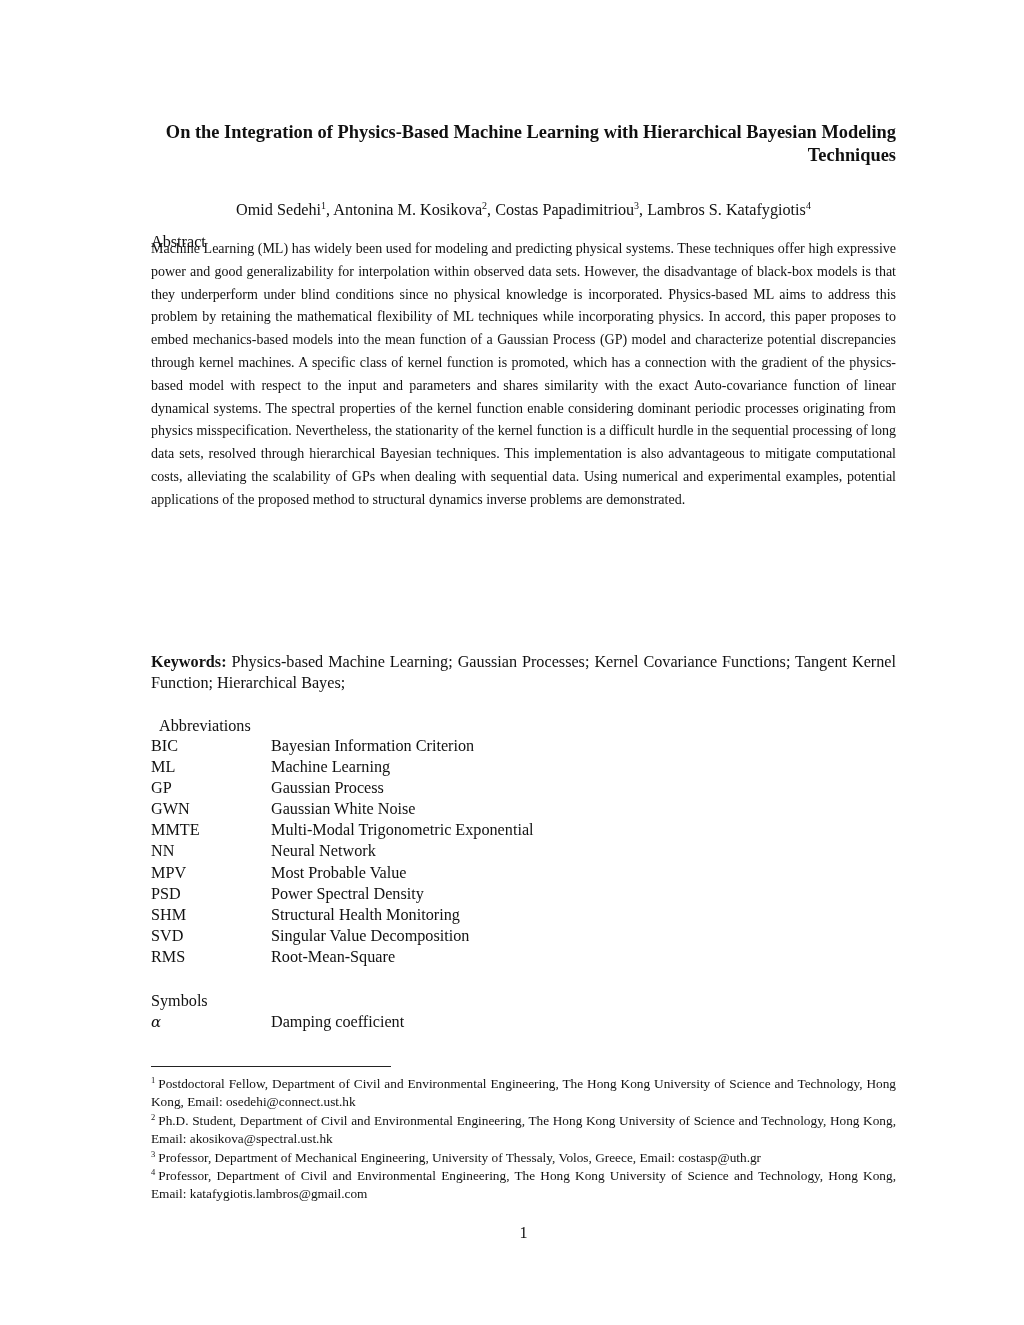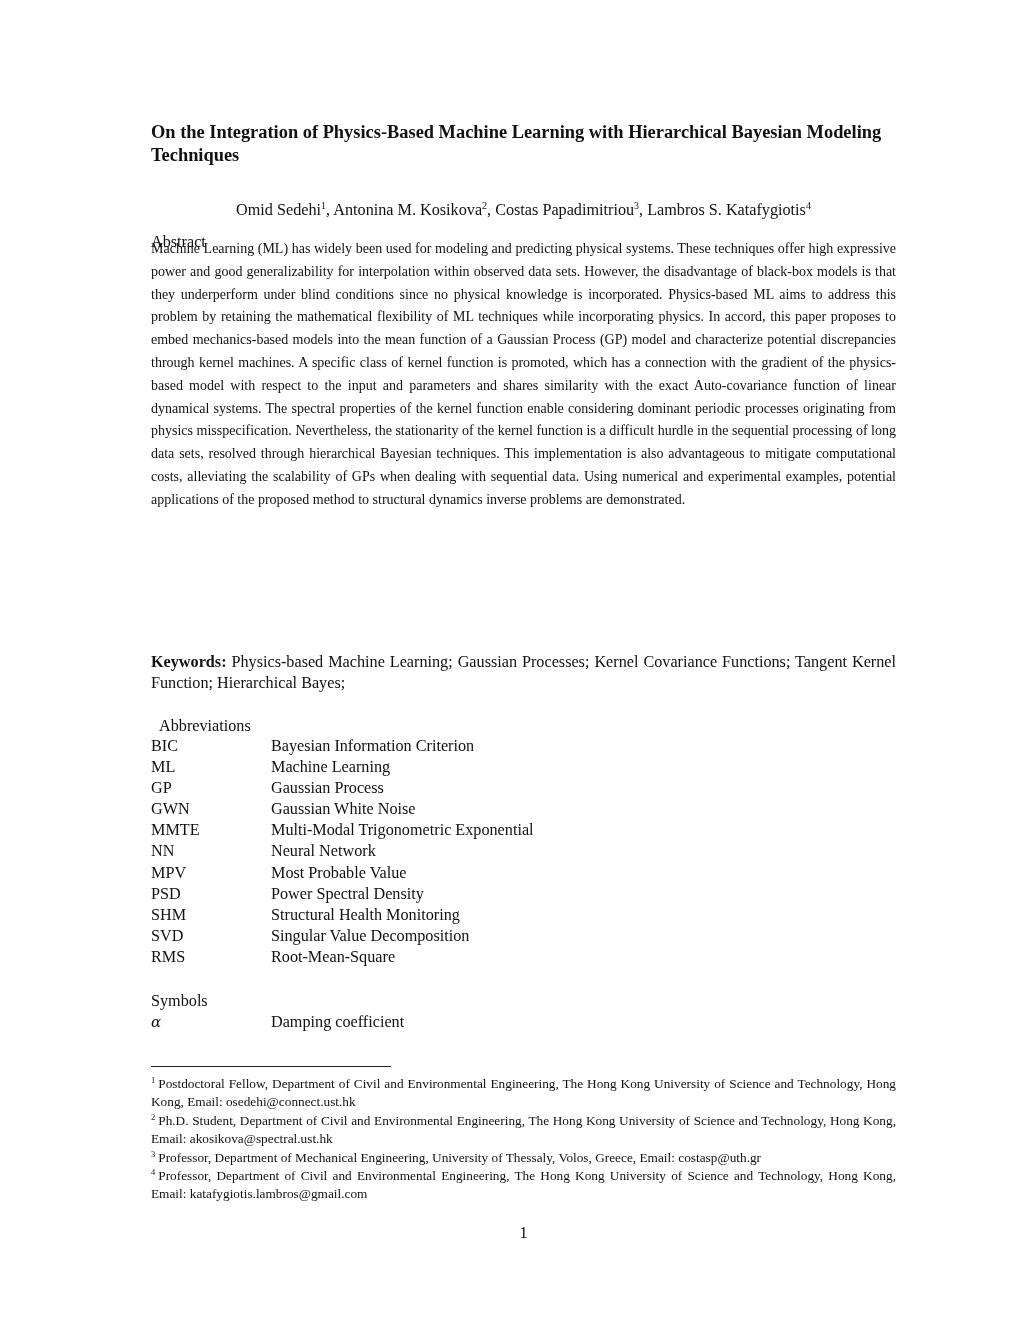--- a/index.html
+++ b/index.html
@@ -4,21 +4,21 @@
 <style>
   html, body { margin: 0; padding: 0; background: #ffffff; }
   body {
     width: 1024px; height: 1325px; position: relative; overflow: hidden;
     font-family: "Liberation Serif", "DejaVu Serif", serif;
     color: #111111;
   }
   .page { position: absolute; left: 151px; width: 745px; top: 0; }
   .title {
     position: absolute; top: 121px; left: 0; width: 745px;
-    text-align: left; font-weight: bold; font-size: 18.4px; line-height: 23px;
+    text-align: right; font-weight: bold; font-size: 18.4px; line-height: 23px;
   }
   .authors {
     position: absolute; top: 188px; left: 0; width: 745px;
     text-align: center; font-size: 16.2px; line-height: 20px; margin-top: 12px;
   }
   .authors sup { font-size: 10px; vertical-align: 6px; line-height: 0; }
   .h { font-weight: normal; font-size: 16.2px; line-height: 22px; }
   .abstract-head { position: absolute; top: 231px; left: 0; }
   .abstract-body {
     position: absolute; top: 238px; left: 0; width: 745px;

